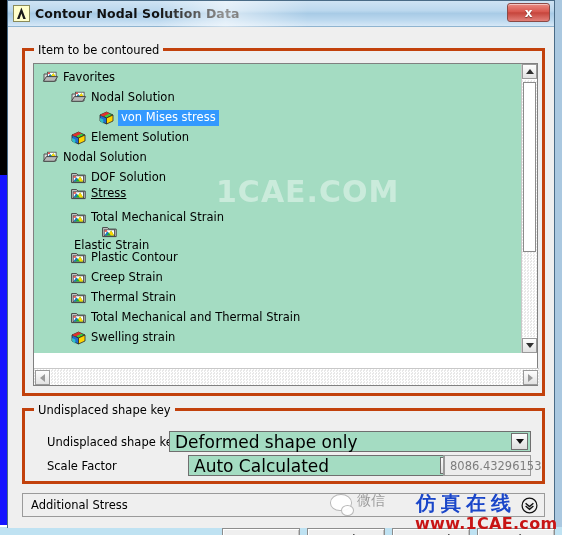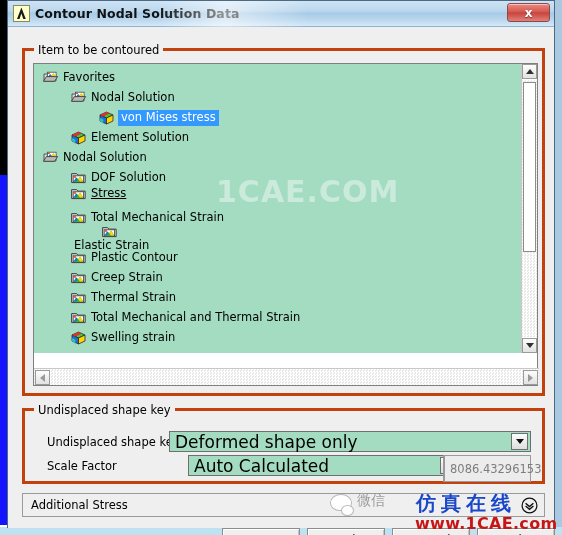--- a/index.html
+++ b/index.html
@@ -282,21 +282,21 @@
     background: linear-gradient(to bottom, #fcfcfc, #dedede);
     border: 1px solid #6f6f6f;
     box-sizing: border-box;
     display: flex; align-items: center; justify-content: center;
     flex: 0 0 auto;
   }
   .combo-arrow .arrow.down { border-top-color: #101010; }
 
   .readonly-field {
     position: absolute;
-    height: 27px;
+    height: 21px;
     background: #ececec;
     border: 1px solid #9a9a9a;
     border-left: 2px solid #9a9a9a;
     box-sizing: border-box;
     display: flex;
     align-items: center;
   }
   .readonly-field span {
     font-size: 11.5px;
     color: #7d7d7d;

